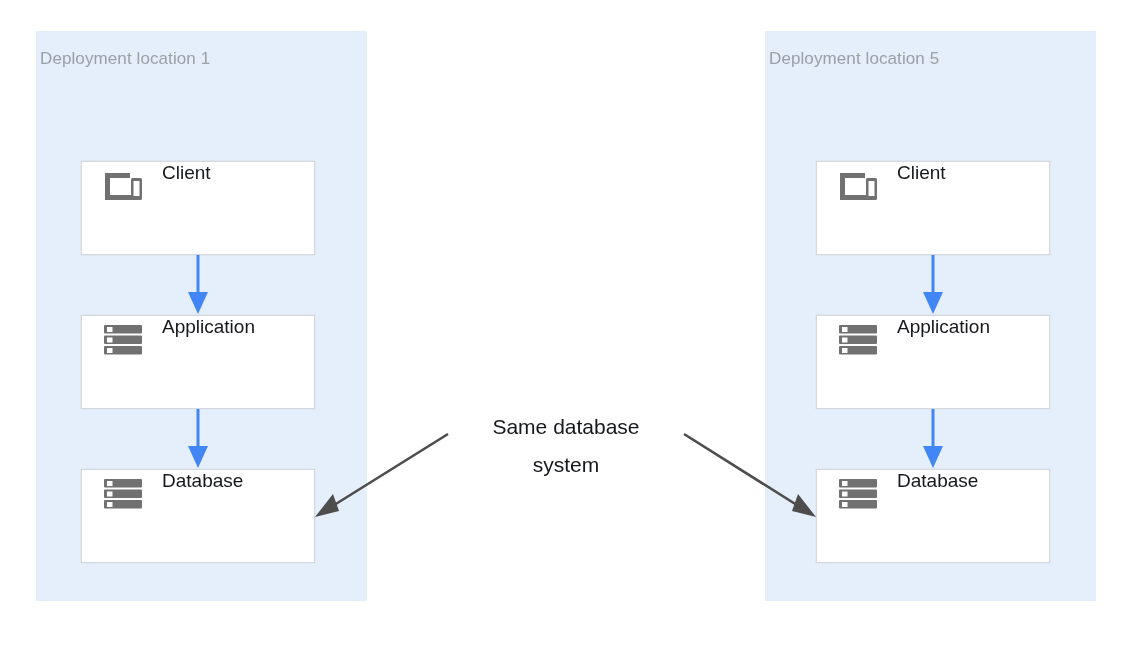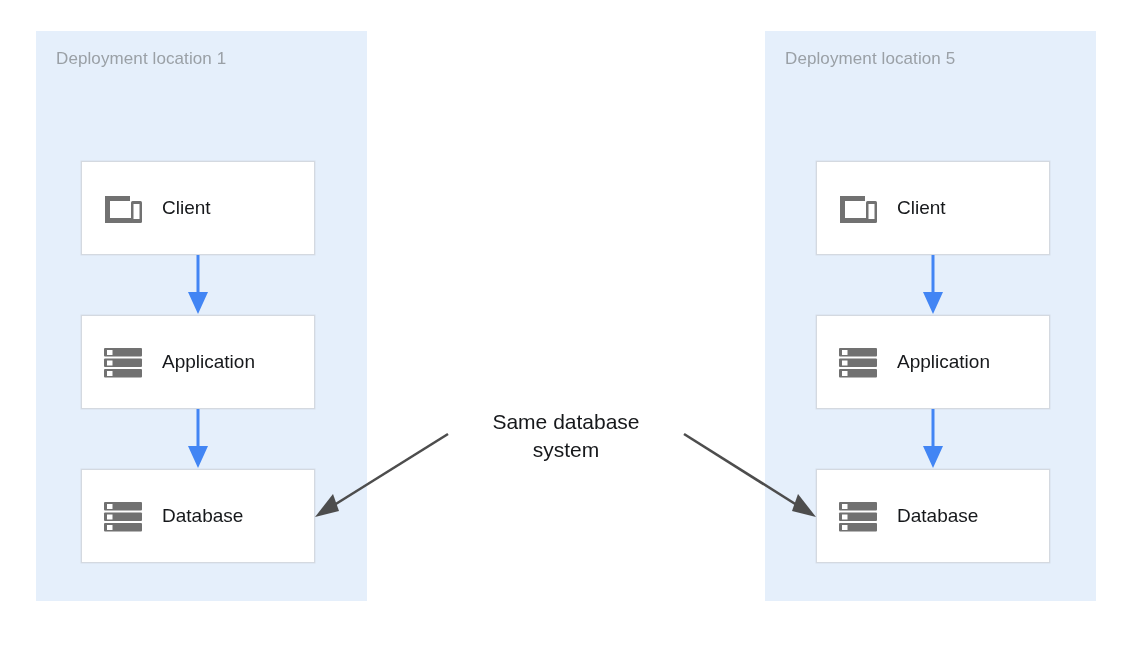--- a/index.html
+++ b/index.html
@@ -24,36 +24,36 @@
   
   .panel {
     position: absolute;
     background: #e5effb;
   }
   #panel-1 { left: 36px;  top: 31px; width: 331px; height: 570px; }
   #panel-2 { left: 765px; top: 31px; width: 331px; height: 570px; }
 
   .panel-label {
     position: absolute;
-    left: 20px;
+    left: 4px;
     top: 18px;
     font-size: 17px;
     color: #9aa0a6;
     letter-spacing: 0.1px;
     white-space: nowrap;
   }
 
   
   .node {
     position: absolute;
     background: #ffffff;
     border: 1px solid #d4d9e0;
     box-sizing: border-box;
     display: flex;
-    align-items: center;
+    align-items: flex-start;
     box-shadow: 0 0 0 0.5px rgba(190,198,210,0.35);
   }
   .node-icon {
     width: 46px;
     height: 46px;
     margin-left: 18px;
     flex: 0 0 auto;
     display: block;
   }
   .node-label {
@@ -80,21 +80,21 @@
   }
 
   
   .caption {
     position: absolute;
     left: 466px;
     top: 408px;
     width: 200px;
     text-align: center;
     font-size: 21px;
-    line-height: 28px;
+    line-height: 38px;
     color: #16181b;
   }
 </style>
 </head>
 <body>
 
 <div class="canvas">
 
   <div class="panel" id="panel-1">
     <div class="panel-label">Deployment location 1</div>

